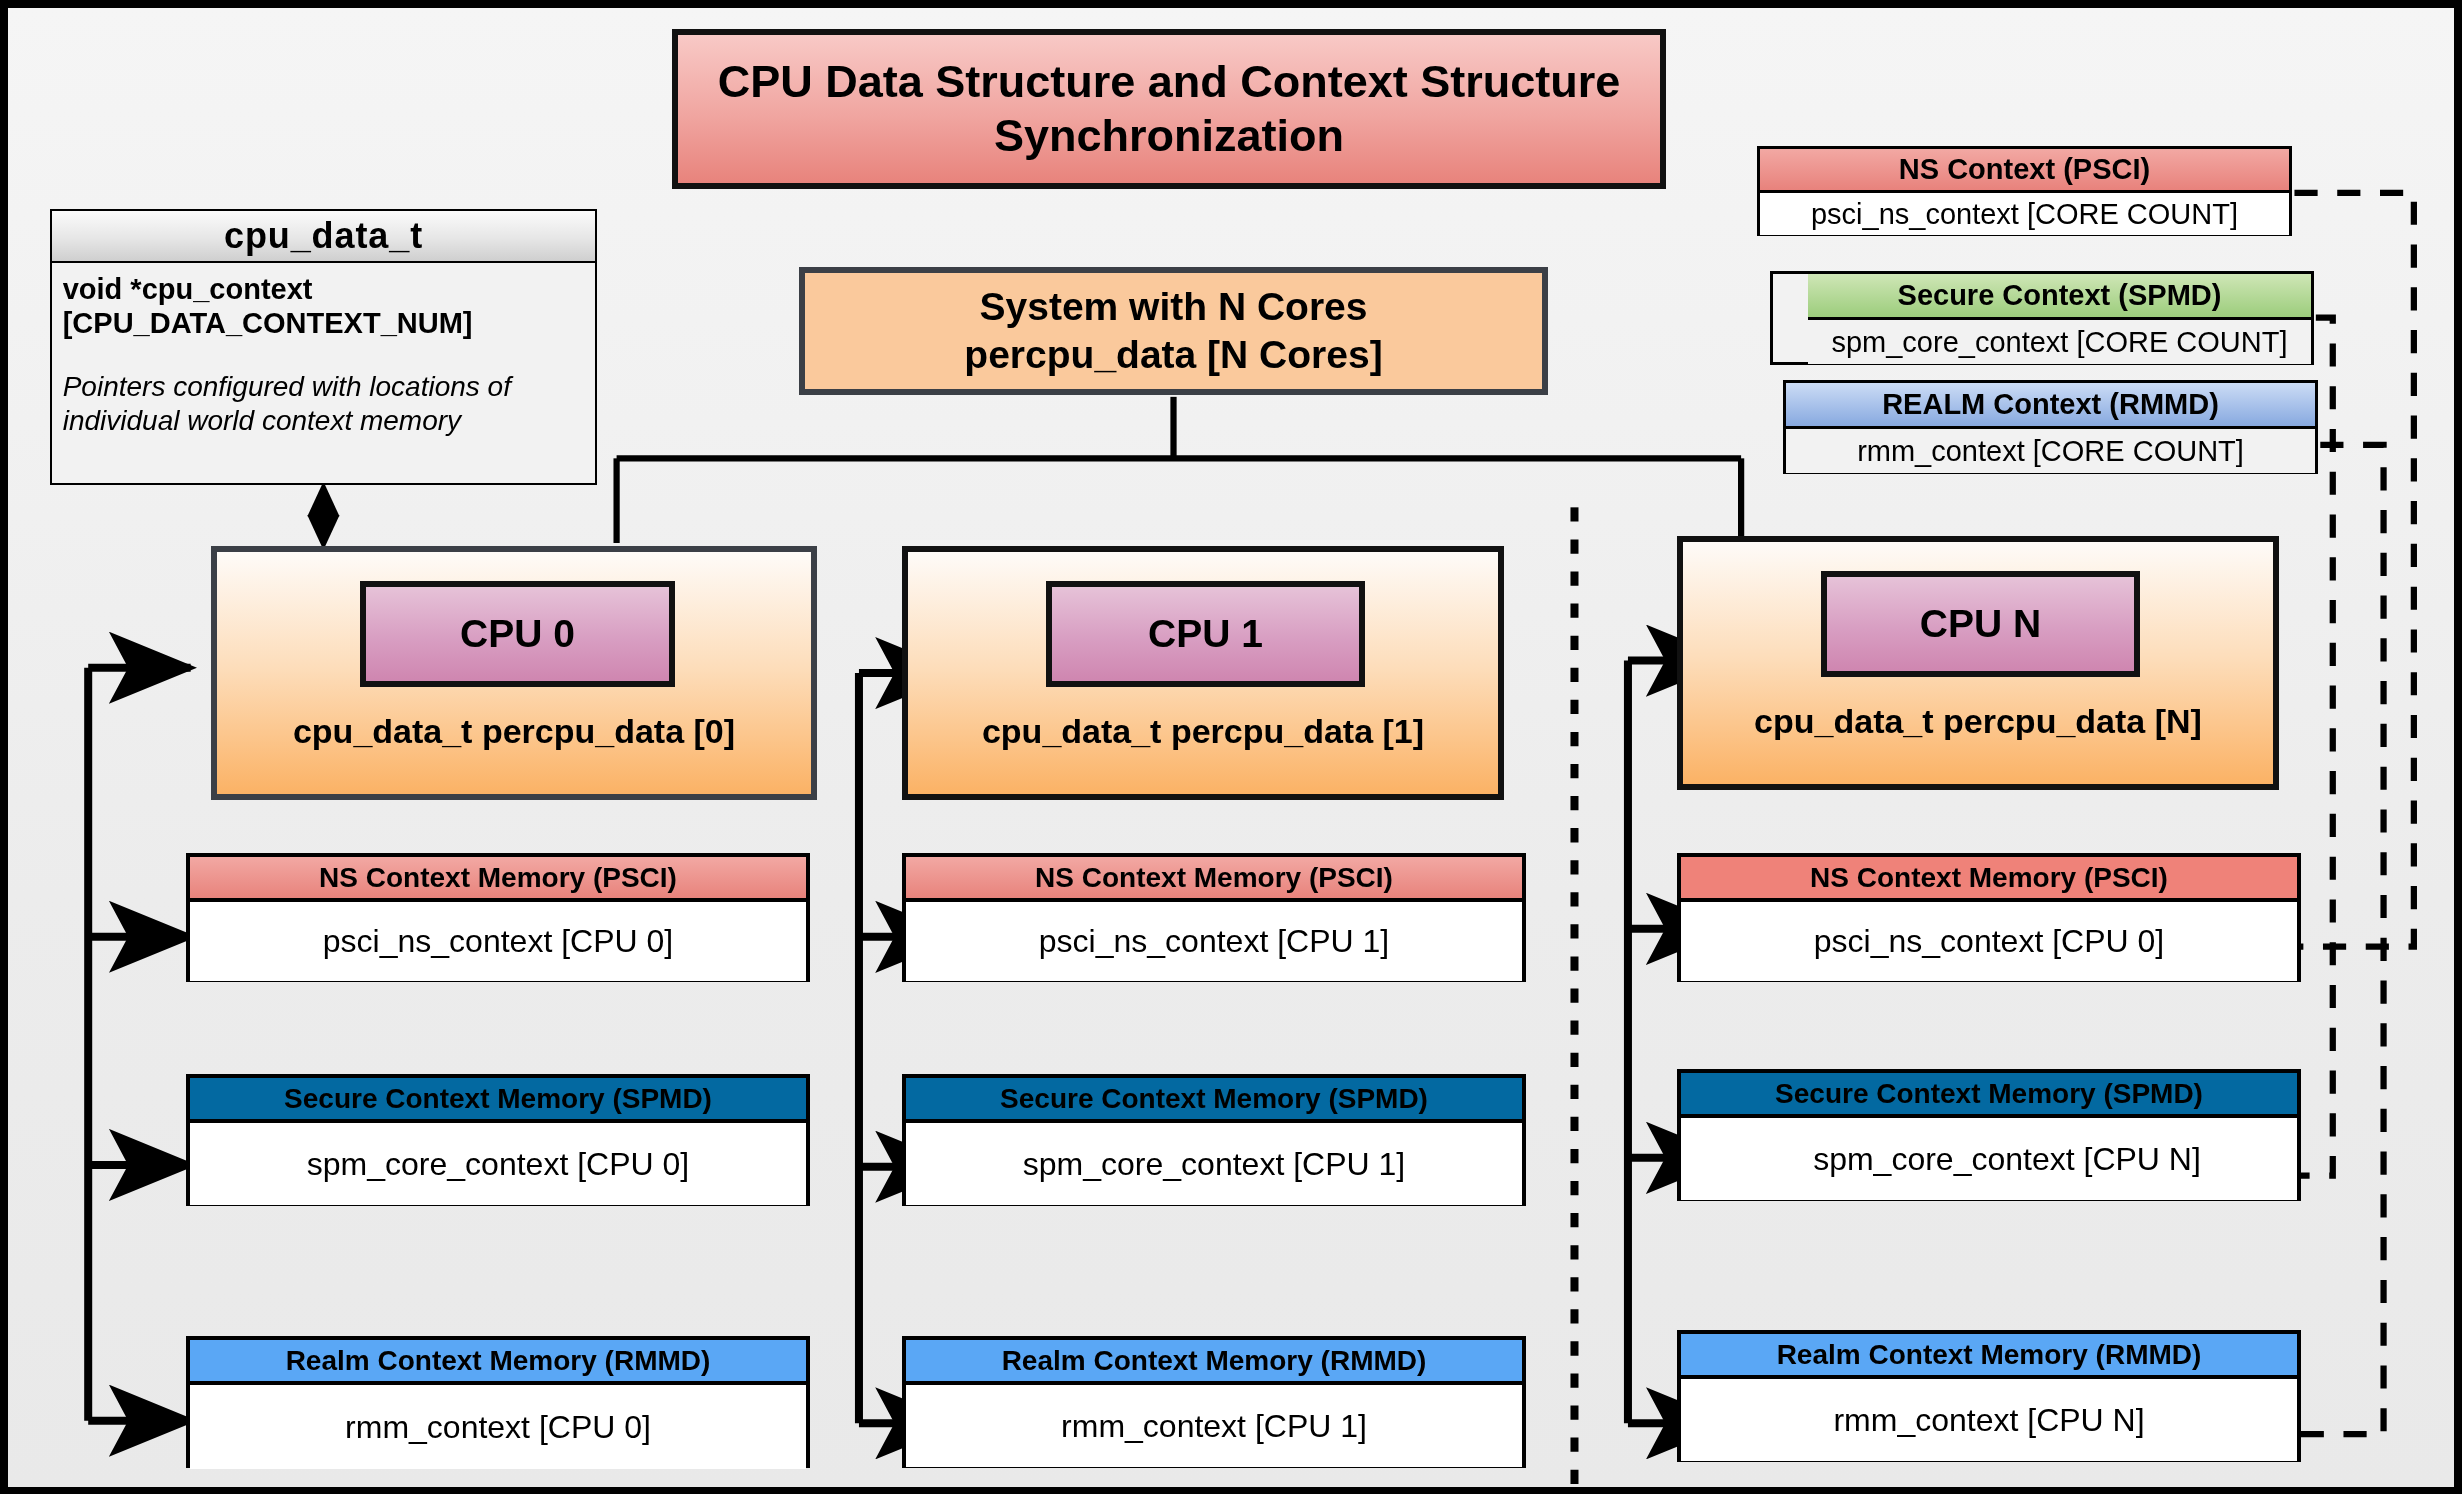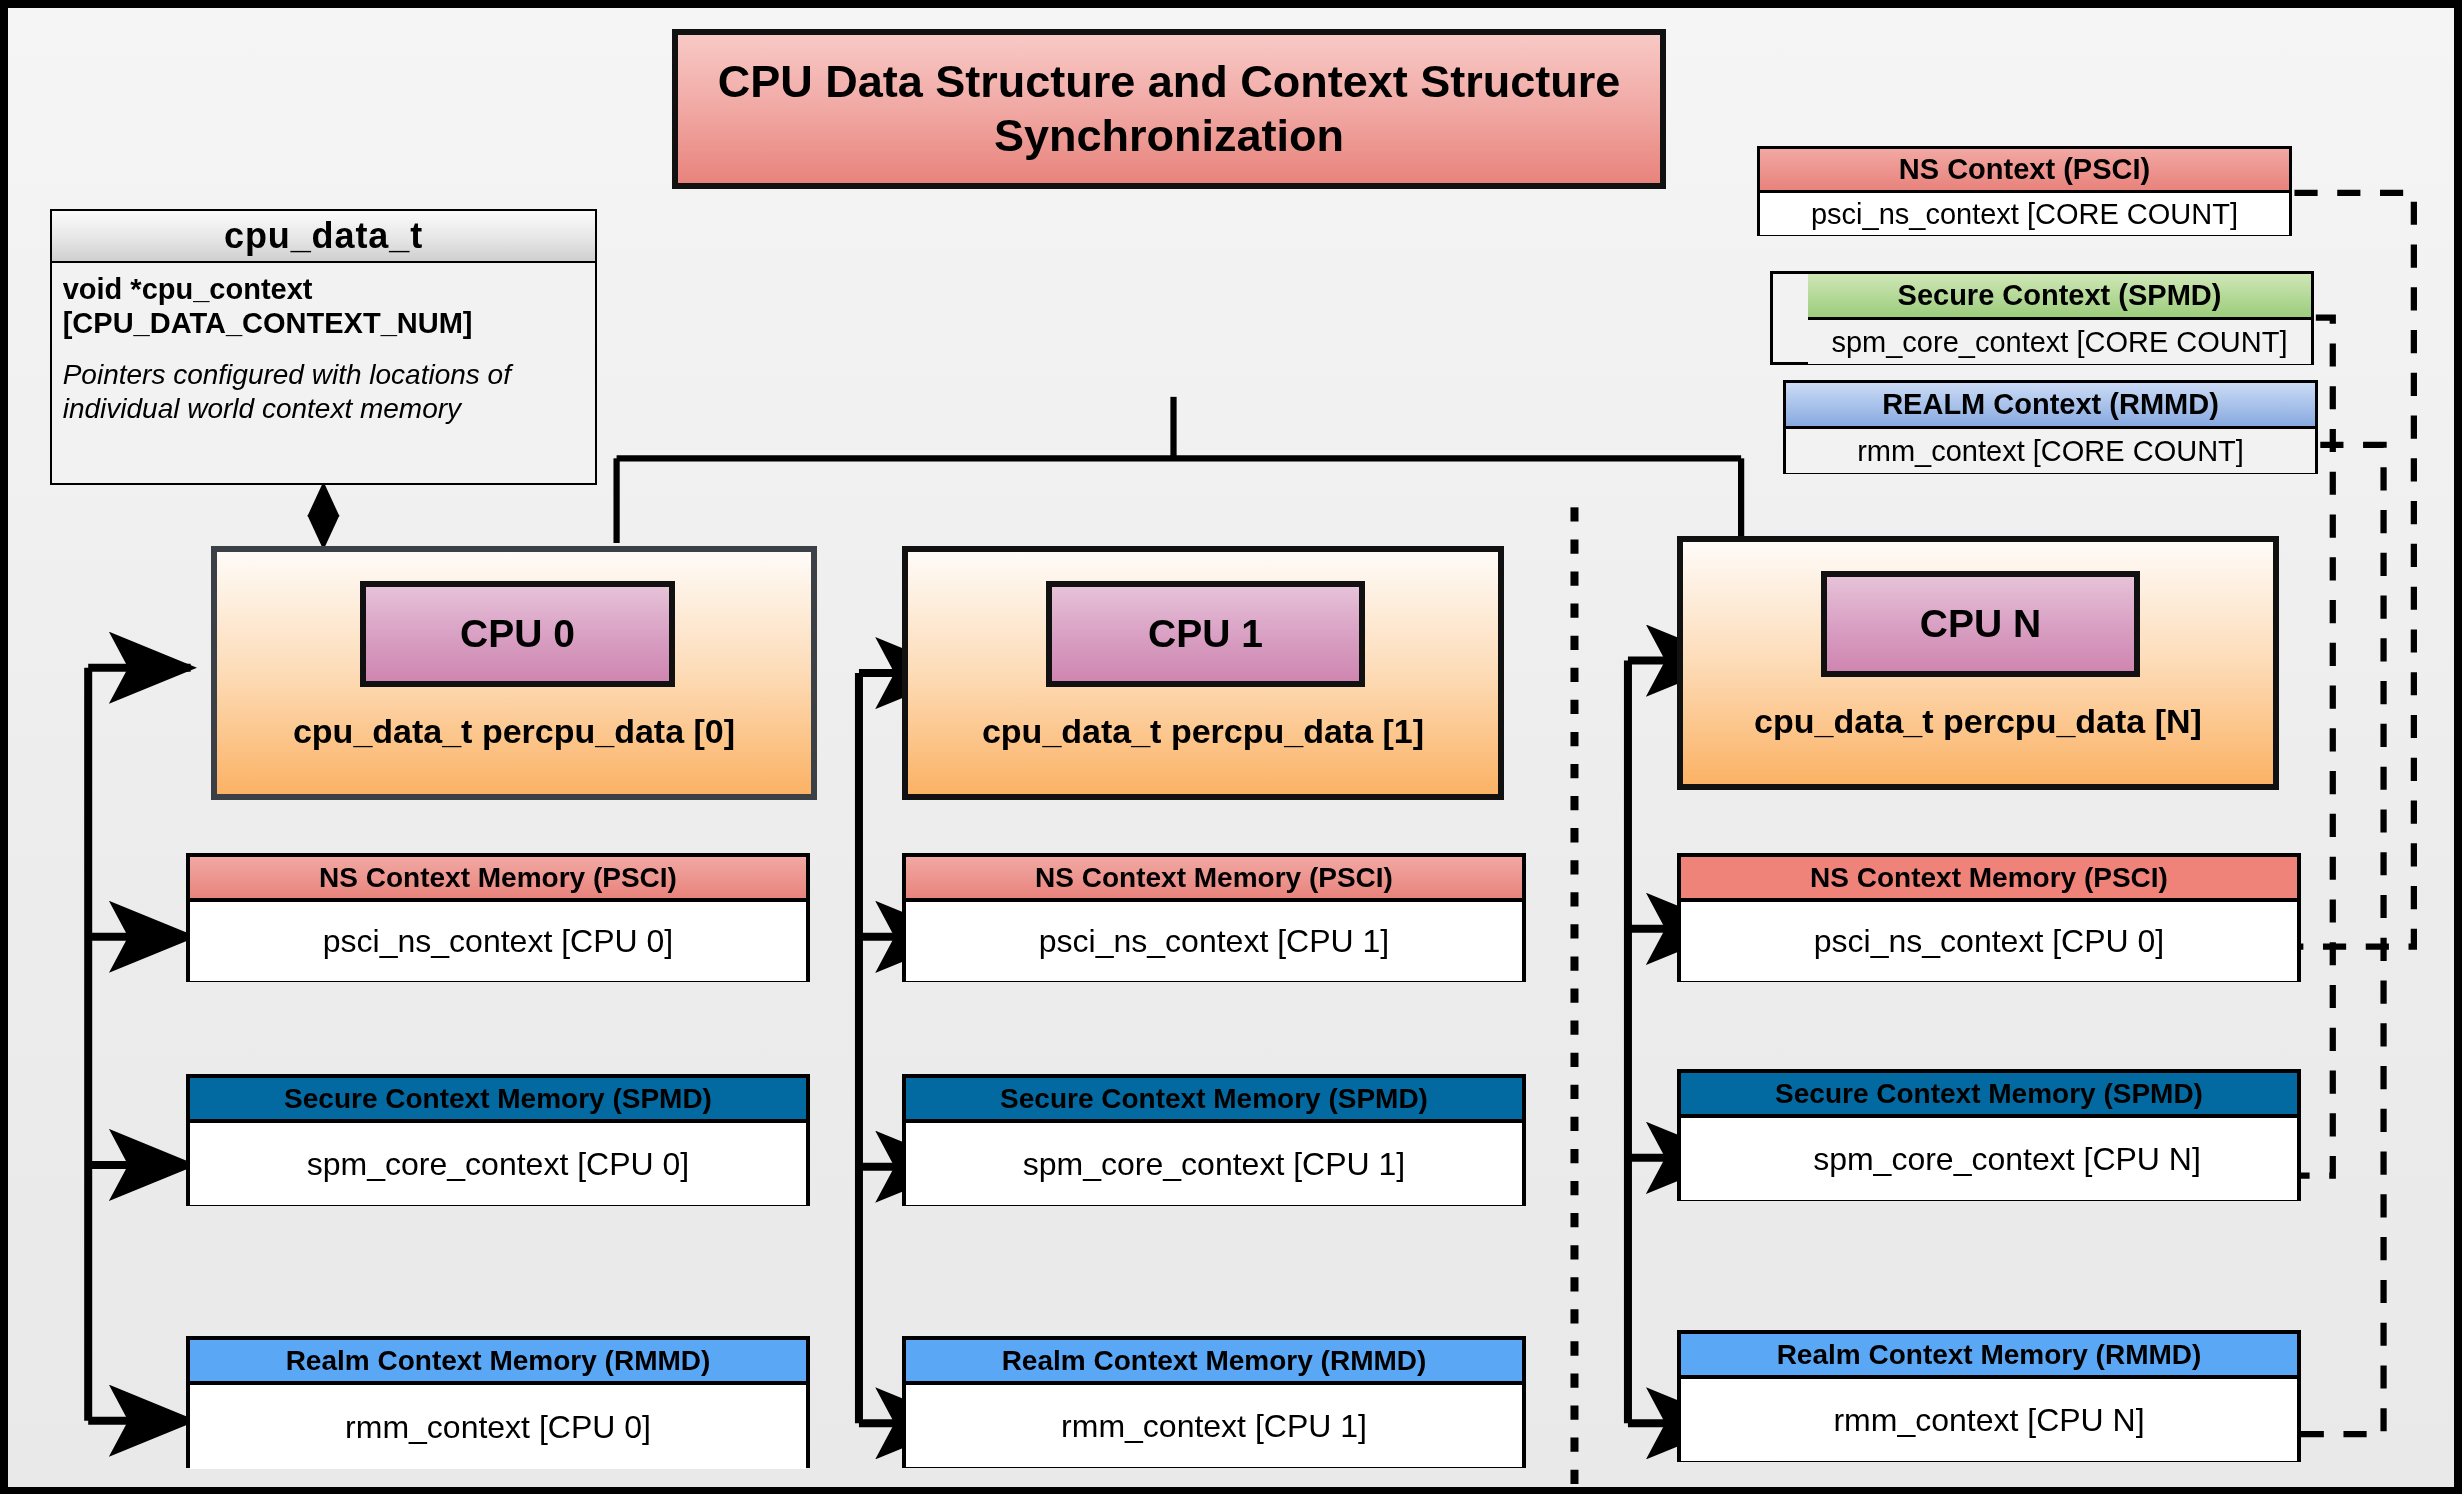--- a/index.html
+++ b/index.html
@@ -31,21 +31,21 @@
     border:2.7px solid #000;background:#f2f2f2;
   }
   .uml-head{
     height:50px;border-bottom:2.7px solid #000;
     background:linear-gradient(180deg,#fbfbfb 0%,#e6e6e6 55%,#cfcfcf 100%);
     display:flex;align-items:center;justify-content:center;
     font-weight:bold;font-size:36px;letter-spacing:0.9px;color:#000;
   }
   .uml-body{padding:9px 10.7px 0 10.7px;}
   .uml-l1{font-weight:bold;font-size:29px;line-height:1.18;color:#000;}
-  .uml-l2{font-style:italic;font-size:28px;line-height:1.2;margin-top:18px;color:#000;}
+  .uml-l2{font-style:italic;font-size:28px;line-height:1.2;margin-top:30px;color:#000;}
 
   
   .sysbox{
     left:791px;top:259px;width:749px;height:128px;
     border:6.2px solid #3b3f46;background:#fac99c;
     display:flex;flex-direction:column;align-items:center;justify-content:center;
     font-weight:bold;font-size:39px;line-height:1.22;color:#000;text-align:center;
   }
 
   
@@ -173,20 +173,24 @@
   <div class="box title-box">CPU Data Structure and Context Structure Synchronization</div>
 
   <div class="box uml">
     <div class="uml-head">cpu_data_t</div>
     <div class="uml-body">
       <div class="uml-l1">void  *cpu_context [CPU_DATA_CONTEXT_NUM]</div>
       <div class="uml-l2">Pointers configured with locations of individual world context memory</div>
     </div>
   </div>
 
+  <div class="box sysbox">
+    <div>System with N Cores</div>
+    <div>percpu_data [N Cores]</div>
+  </div>
 
   <div class="box ctx-card tr1">
     <div class="ctx-head">NS Context  (PSCI)</div>
     <div class="ctx-body">psci_ns_context [CORE COUNT]</div>
   </div>
   <div class="box ctx-card tr2">
     <div class="ctx-head">Secure Context (SPMD)</div>
     <div class="ctx-body">spm_core_context [CORE COUNT]</div>
   </div>
   <div class="box ctx-card tr3">

